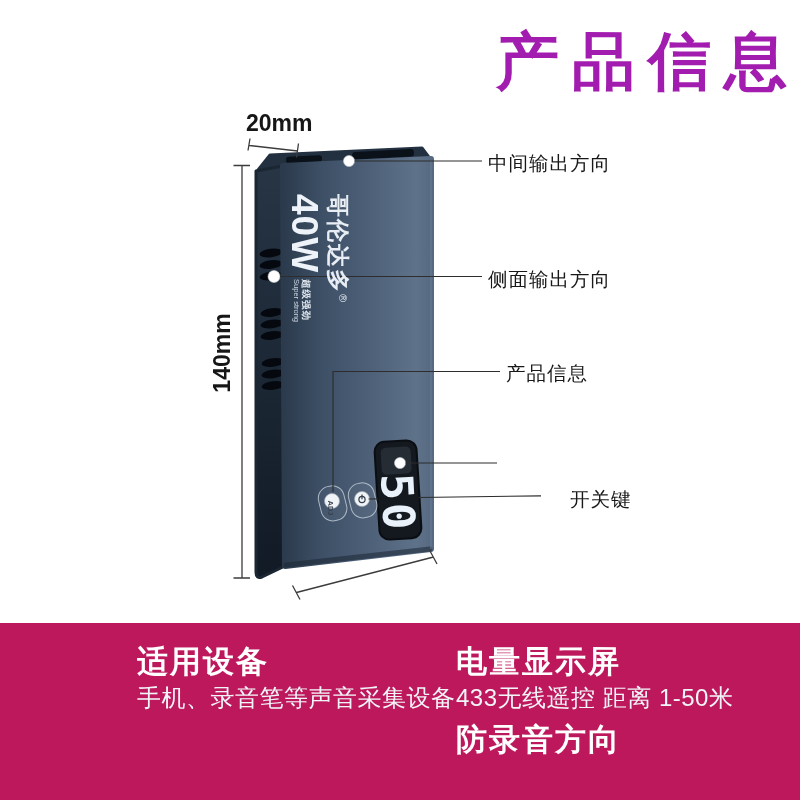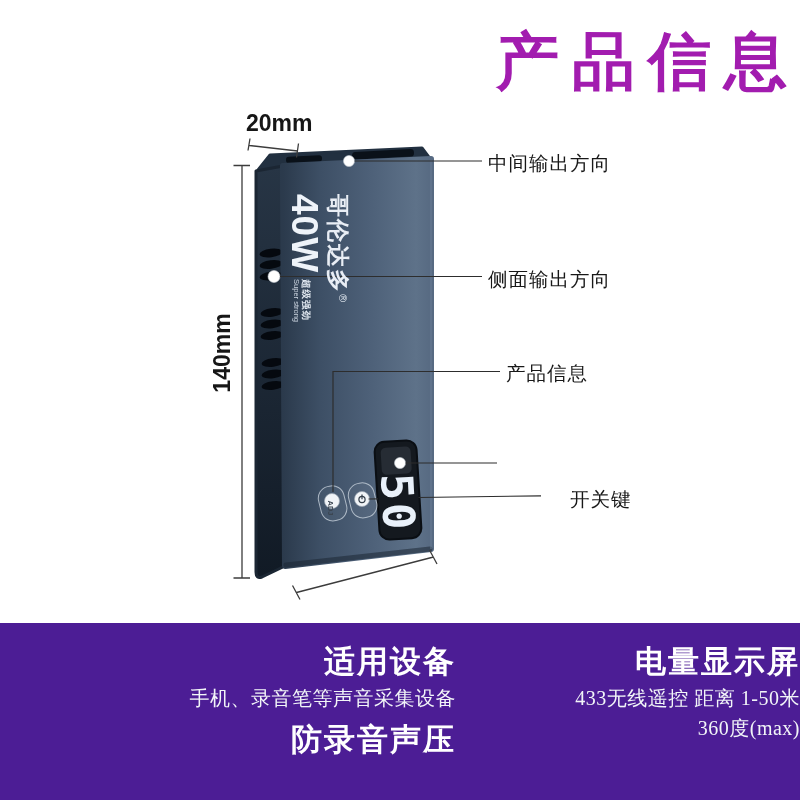--- a/index.html
+++ b/index.html
@@ -40,21 +40,21 @@
   .slogan-cn{font-size:9.5px;font-weight:bold;color:#e2e9f1;letter-spacing:1px;line-height:11px;white-space:nowrap;}
   .slogan-en{font-size:7.5px;color:#cdd6e1;line-height:9px;white-space:nowrap;}
 
   
   .spec-panel{position:absolute;left:0;top:623px;width:800px;height:177px;
       box-sizing:border-box;padding:21px 0 0 137px;
       display:grid;grid-template-columns:319px auto;}
   .spec-col{display:flex;flex-direction:column;}
   .spec-heading{margin:0;font-size:31px;font-weight:bold;color:#ffffff;letter-spacing:2px;line-height:36px;}
   .spec-heading.second{margin-top:12px;}
-  .spec-detail{margin:6px 0 0 0;font-size:20px;font-weight:400;color:#f2f5f8;letter-spacing:0.5px;line-height:24px;font-family:Liberation Serif, serif;}
+  .spec-detail{margin:6px 0 0 0;font-size:24px;font-weight:400;color:#f2f5f8;letter-spacing:0.5px;line-height:24px;}
 </style>
 </head>
 <body>
 
 <div class="stage">
 
   <h1 class="page-title">产品信息</h1>
 
   <svg class="illustration" viewBox="0 0 800 623">
     <defs>
@@ -144,24 +144,23 @@
   <div class="dim-label dim-20">20mm</div>
   <div class="dim-label dim-140">140mm</div>
   <div class="dim-label dim-70">70mm</div>
 
   <div class="callout-label co-side">侧面输出方向</div>
   <div class="callout-label co-mid">中间输出方向</div>
   <div class="callout-label co-gear">产品信息</div>
   <div class="callout-label co-power">开关键</div>
 </div>
 
-<div class="spec-panel" style="background: #4c1d95; text-align: right;">
+<div class="spec-panel" style="background: #be185d;">
   <div class="spec-col">
     <h3 class="spec-heading">适用设备</h3>
     <p class="spec-detail">手机、录音笔等声音采集设备</p>
-    <h3 class="spec-heading second">防录音声压</h3>
   </div>
   <div class="spec-col">
     <h3 class="spec-heading">电量显示屏</h3>
     <p class="spec-detail">433无线遥控 距离 1-50米</p>
-    <p class="spec-detail">360度(max)</p>
+    <h3 class="spec-heading second">防录音方向</h3>
   </div>
 </div>
 
 </body></html>

